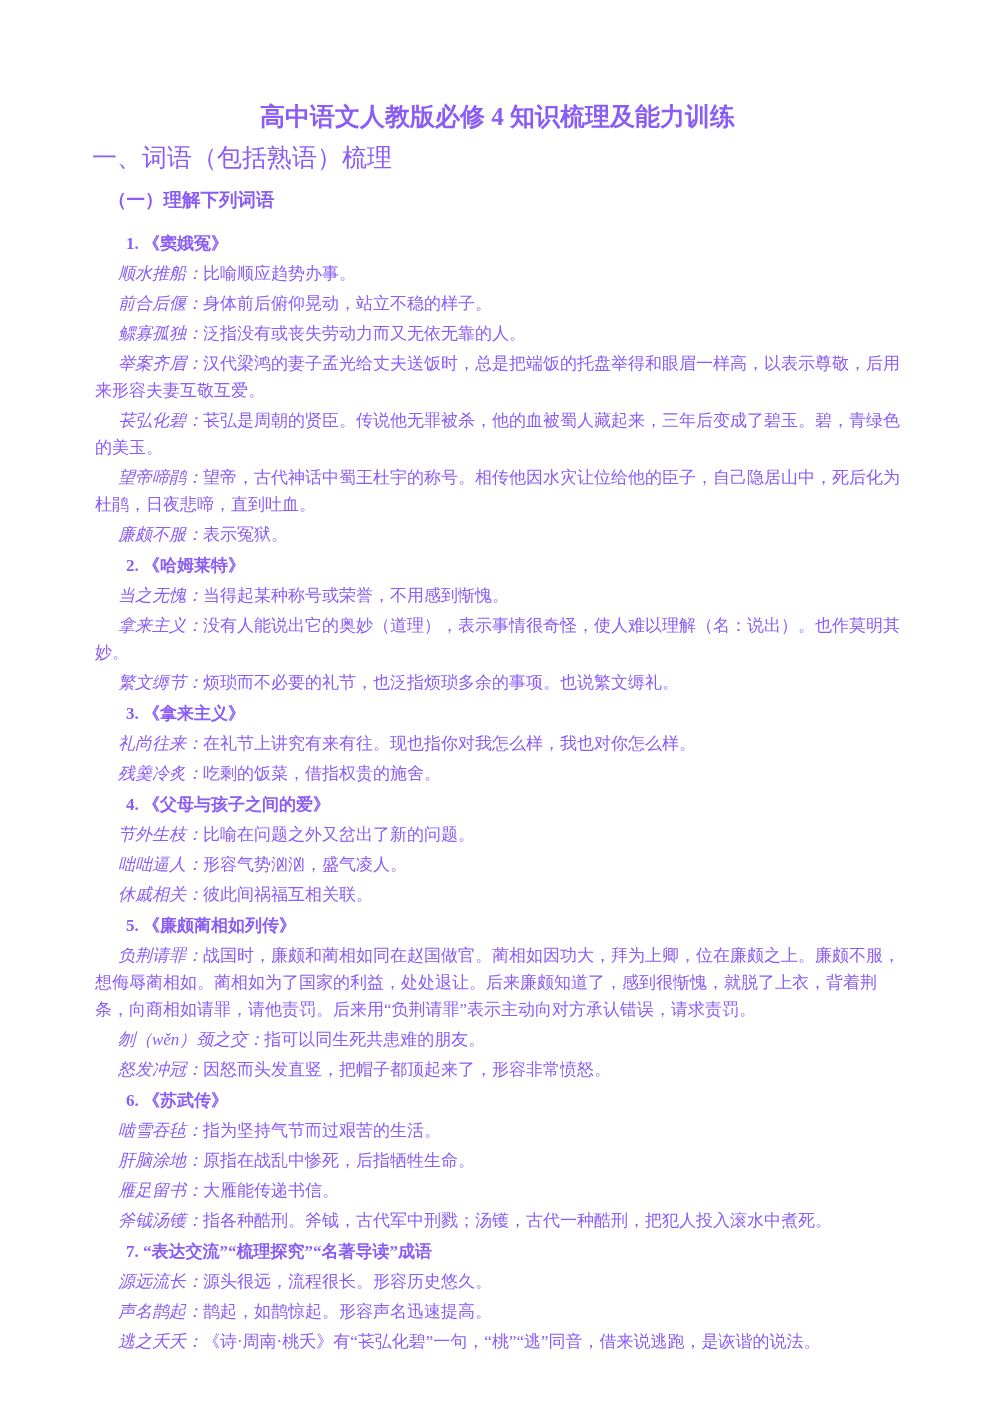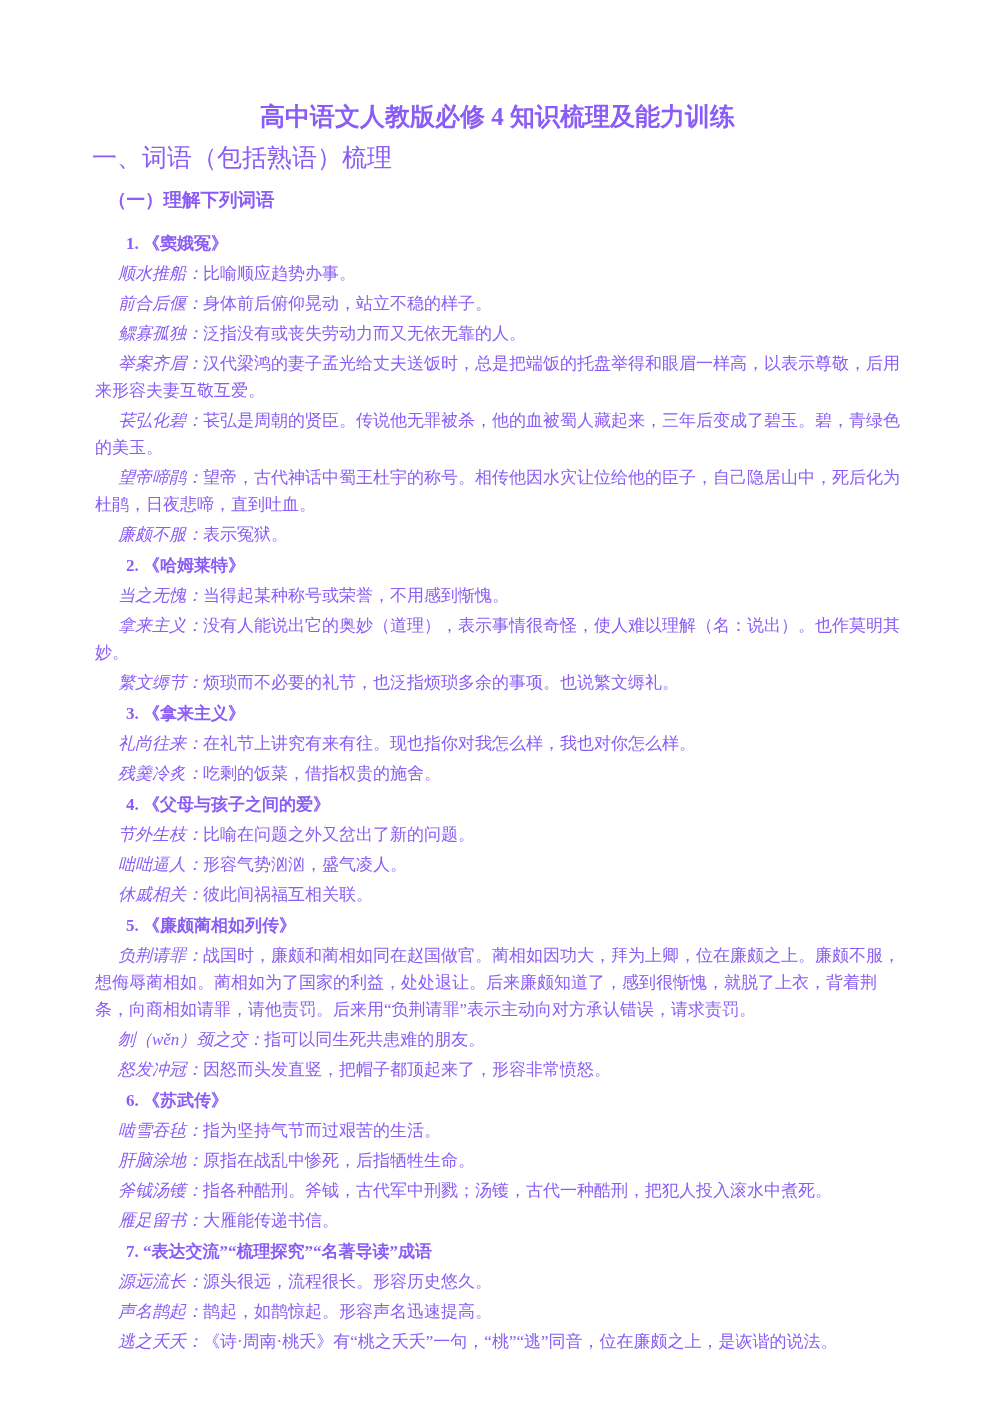--- a/index.html
+++ b/index.html
@@ -90,21 +90,21 @@
   <p class="entry"><span class="term">休戚相关：</span><span class="def">彼此间祸福互相关联。</span></p>
 
   <h4 class="h-group">5. 《廉颇蔺相如列传》</h4>
   <p class="entry"><span class="term">负荆请罪：</span><span class="def">战国时，廉颇和蔺相如同在赵国做官。蔺相如因功大，拜为上卿，位在廉颇之上。廉颇不服，想侮辱蔺相如。蔺相如为了国家的利益，处处退让。后来廉颇知道了，感到很惭愧，就脱了上衣，背着荆条，向商相如请罪，请他责罚。后来用“负荆请罪”表示主动向对方承认错误，请求责罚。</span></p>
   <p class="entry"><span class="term">刎（wěn）颈之交：</span><span class="def">指可以同生死共患难的朋友。</span></p>
   <p class="entry"><span class="term">怒发冲冠：</span><span class="def">因怒而头发直竖，把帽子都顶起来了，形容非常愤怒。</span></p>
 
   <h4 class="h-group">6. 《苏武传》</h4>
   <p class="entry"><span class="term">啮雪吞毡：</span><span class="def">指为坚持气节而过艰苦的生活。</span></p>
   <p class="entry"><span class="term">肝脑涂地：</span><span class="def">原指在战乱中惨死，后指牺牲生命。</span></p>
+  <p class="entry"><span class="term">雁足留书：</span><span class="def">大雁能传递书信。</span></p>
   <p class="entry"><span class="term">斧钺汤镬：</span><span class="def">指各种酷刑。斧钺，古代军中刑戮；汤镬，古代一种酷刑，把犯人投入滚水中煮死。</span></p>
-  <p class="entry"><span class="term">雁足留书：</span><span class="def">大雁能传递书信。</span></p>
 
   <h4 class="h-group">7. “表达交流”“梳理探究”“名著导读”成语</h4>
   <p class="entry"><span class="term">源远流长：</span><span class="def">源头很远，流程很长。形容历史悠久。</span></p>
   <p class="entry"><span class="term">声名鹊起：</span><span class="def">鹊起，如鹊惊起。形容声名迅速提高。</span></p>
-  <p class="entry"><span class="term">逃之夭夭：</span><span class="def">《诗·周南·桃夭》有“桃之夭夭”一句，“桃”“逃”同音，位在廉颇之上，是诙谐的说法。</span></p>
+  <p class="entry"><span class="term">逃之夭夭：</span><span class="def">《诗·周南·桃夭》有“苌弘化碧”一句，“桃”“逃”同音，借来说逃跑，是诙谐的说法。</span></p>
 
 </div>
 
 </body></html>

